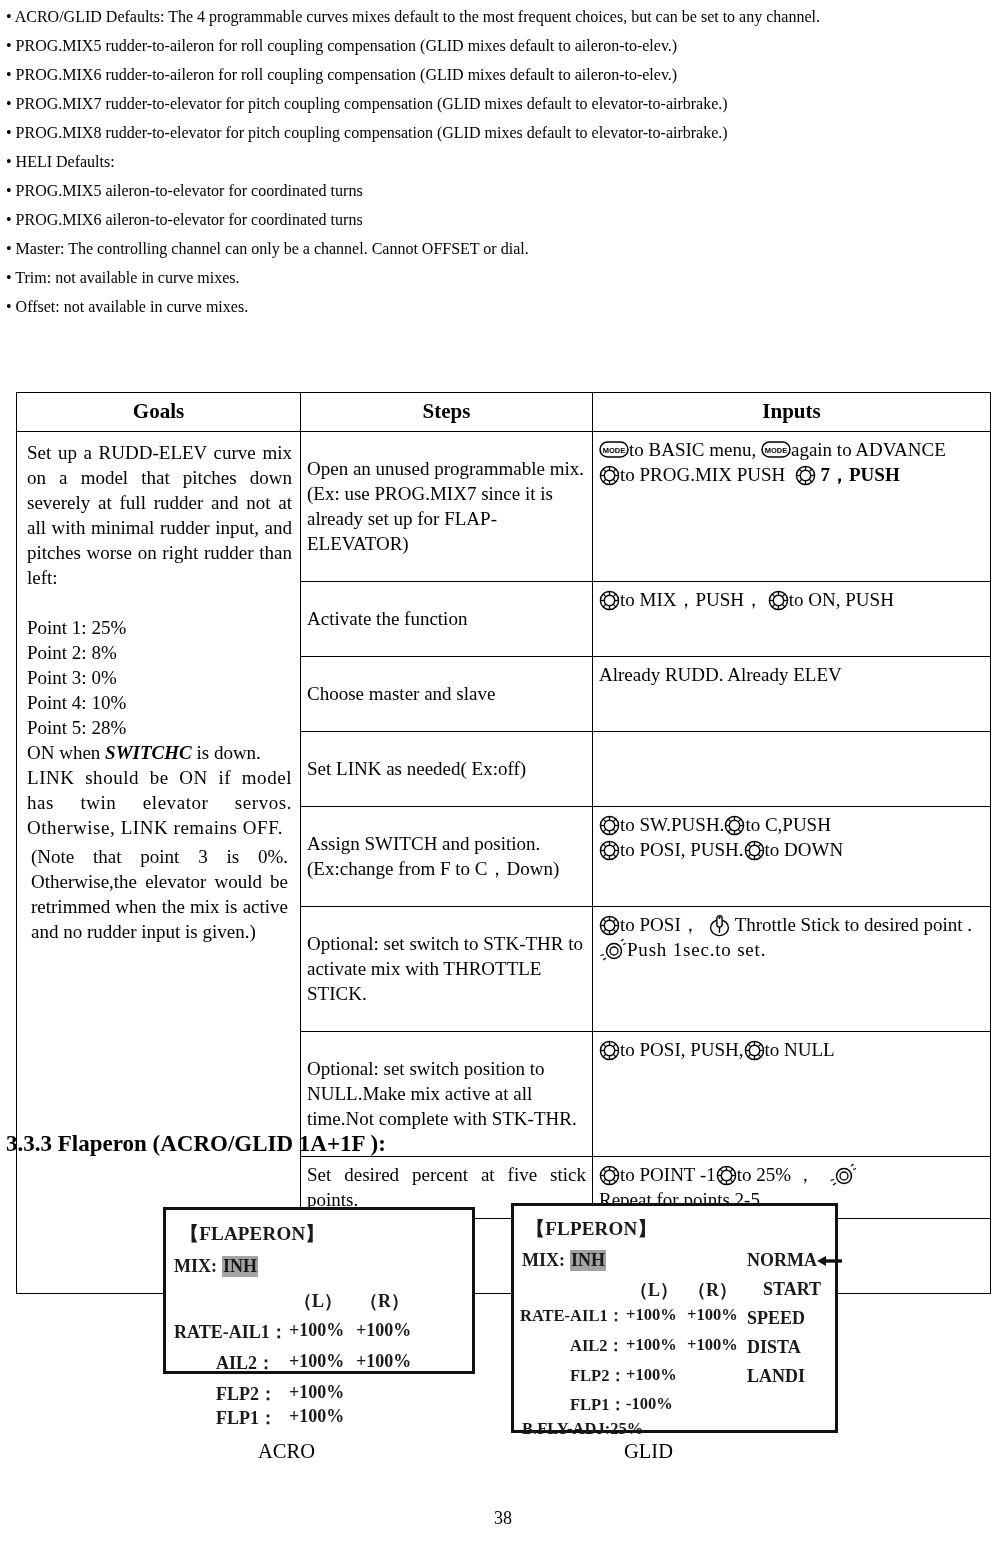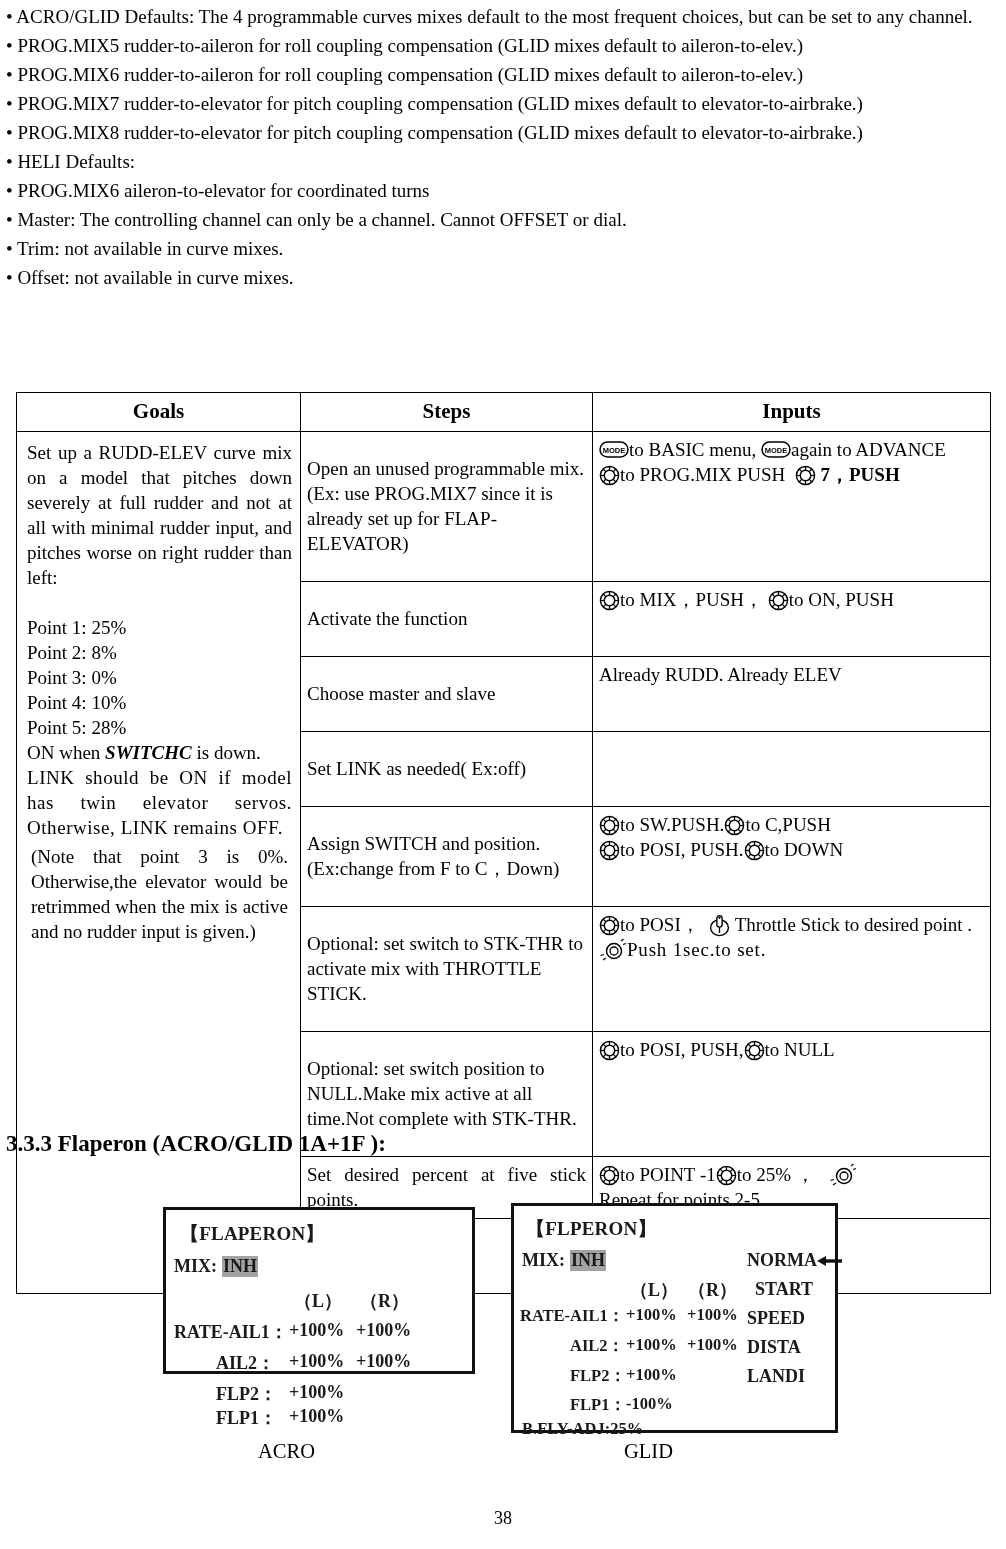--- a/index.html
+++ b/index.html
@@ -22,21 +22,21 @@
     box-sizing: border-box;
     padding: 0;
   }
 
   
   .bullets {
     position: absolute;
     left: 6px;
     top: 2px;
     width: 994px;
-    font-size: 19px;
+    font-size: 16px;
     line-height: 29px;
   }
   .bullets p {
     margin: 0;
     text-align: justify;
     text-justify: inter-word;
   }
   .bullets p.nojust { text-align: left; }
 
   
@@ -185,20 +185,21 @@
 
 <div class="page">
 
   <div class="bullets">
     <p>• ACRO/GLID Defaults: The 4 programmable curves mixes default to the most frequent choices, but can be set to any channel.</p>
     <p class="nojust">• PROG.MIX5 rudder-to-aileron for roll coupling compensation (GLID mixes default to aileron-to-elev.)</p>
     <p class="nojust">• PROG.MIX6 rudder-to-aileron for roll coupling compensation (GLID mixes default to aileron-to-elev.)</p>
     <p>• PROG.MIX7 rudder-to-elevator for pitch coupling compensation (GLID mixes default to elevator-to-airbrake.)</p>
     <p>• PROG.MIX8 rudder-to-elevator for pitch coupling compensation (GLID mixes default to elevator-to-airbrake.)</p>
     <p class="nojust">• HELI Defaults:</p>
+    <p class="nojust">• PROG.MIX5 aileron-to-elevator for coordinated turns</p>
     <p class="nojust">• PROG.MIX6 aileron-to-elevator for coordinated turns</p>
     <p class="nojust">• Master: The controlling channel can only be a channel. Cannot OFFSET or dial.</p>
     <p class="nojust">• Trim: not available in curve mixes.</p>
     <p class="nojust">• Offset: not available in curve mixes.</p>
   </div>
 
   <div class="tbl-wrap">
   <table class="main">
     <colgroup>
       <col class="c-goals">
@@ -627,21 +628,21 @@
 
     <div class="lcd-row lcd-txt-s" style="left:56px; top:188px;">FLP1：</div>
     <div class="lcd-row lcd-txt-s" style="left:112px; top:188px;">-100%</div>
 
     <div class="lcd-row lcd-txt-s" style="left:8px; top:213px;">B.FLY-ADJ:25%</div>
 
     <div class="lcd-row lcd-txt" style="left:233px; top:44px;"><span>NORMA</span><span class="arrow-left"><svg width="26" height="12" viewBox="0 0 26 12">
             <line x1="25" y1="6" x2="6" y2="6" stroke="#111" stroke-width="3.4"></line>
             <polygon points="0,6 9,1 9,11" fill="#111"></polygon>
           </svg></span></div>
-    <div class="lcd-row lcd-txt" style="left:241px; top:73px;">START</div>
+    <div class="lcd-row lcd-txt" style="left:249px; top:73px;">START</div>
     <div class="lcd-row lcd-txt" style="left:233px; top:102px;">SPEED</div>
     <div class="lcd-row lcd-txt" style="left:233px; top:131px;">DISTA</div>
     <div class="lcd-row lcd-txt" style="left:233px; top:160px;">LANDI</div>
   </div>
   <div class="cap cap-glid">GLID</div>
 
   <div class="pagenum">38</div>
 
 </div>
 

